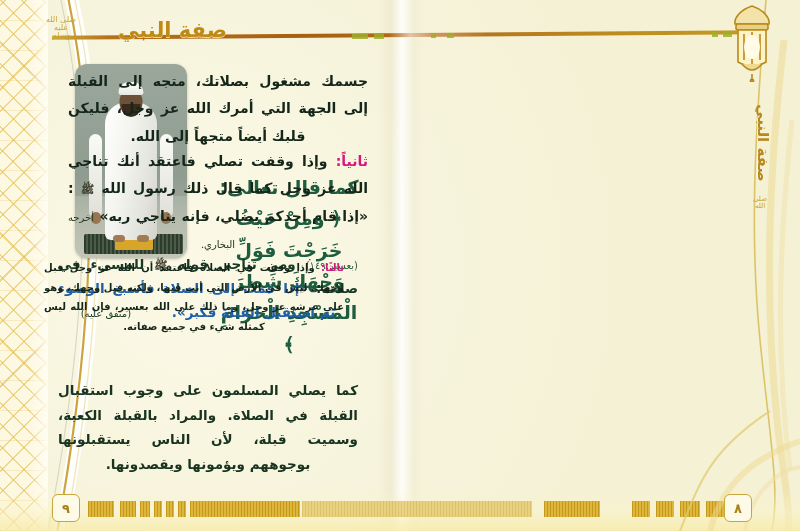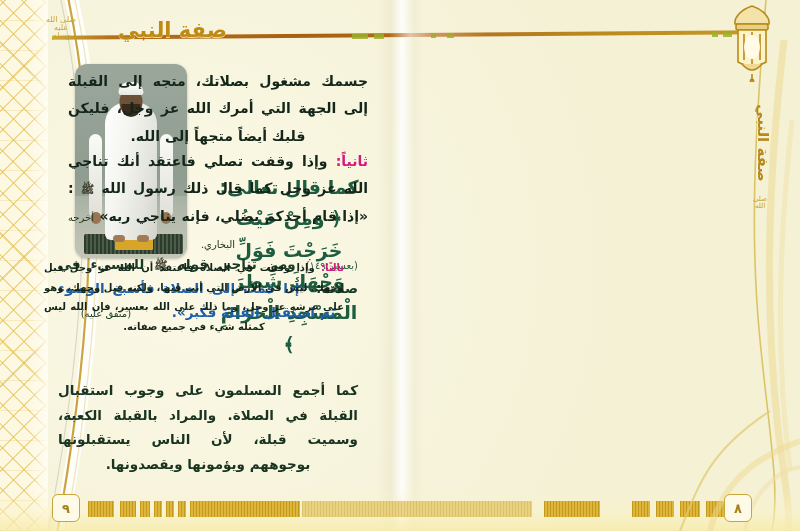--- a/index.html
+++ b/index.html
@@ -286,21 +286,21 @@
 
   <div class="lp-body">
     <span class="ayah-ref">(بعسير:١٤٩)</span>
     <span>ومن تناجي قوله</span>
     <span class="salla">ﷺ</span>
     <span>للمسيء في صلاته:</span>
     <span class="blue">«إذا قمت إلى الصلاة فأسبغ الوضوء ثم استقبل القبلة فكبر».</span>
     <span class="src">(متفق عليه)</span>
   </div>
 
-  <div class="lp-body2">كما أجمع المسلمون على وجوب استقبال القبلة في الصلاة. والمراد بالقبلة الكعبة، وسميت قبلة، لأن الناس يستقبلونها بوجوههم ويؤمونها ويقصدونها.</div>
+  <div class="lp-body2">كما يصلي المسلمون على وجوب استقبال القبلة في الصلاة. والمراد بالقبلة الكعبة، وسميت قبلة، لأن الناس يستقبلونها بوجوههم ويؤمونها ويقصدونها.</div>
 
   <div class="rp-body">جسمك مشغول بصلاتك، متجه إلى القبلة إلى الجهة التي أمرك الله عز وجل، فليكن قلبك أيضاً متجهاً إلى الله.</div>
 
   <div class="rp-b2">
     <span class="marker">ثانياً:</span>
     <span>وإذا وقفت تصلي فاعتقد أنك تناجي الله عز وجل كما قال ذلك رسول الله</span>
     <span class="salla">ﷺ</span>
     <span>: «إذا قام أحدكم يصلي، فإنه يناجي ربه»</span>
     <span class="takhrij">أخرجه البخاري.</span>
   </div>

